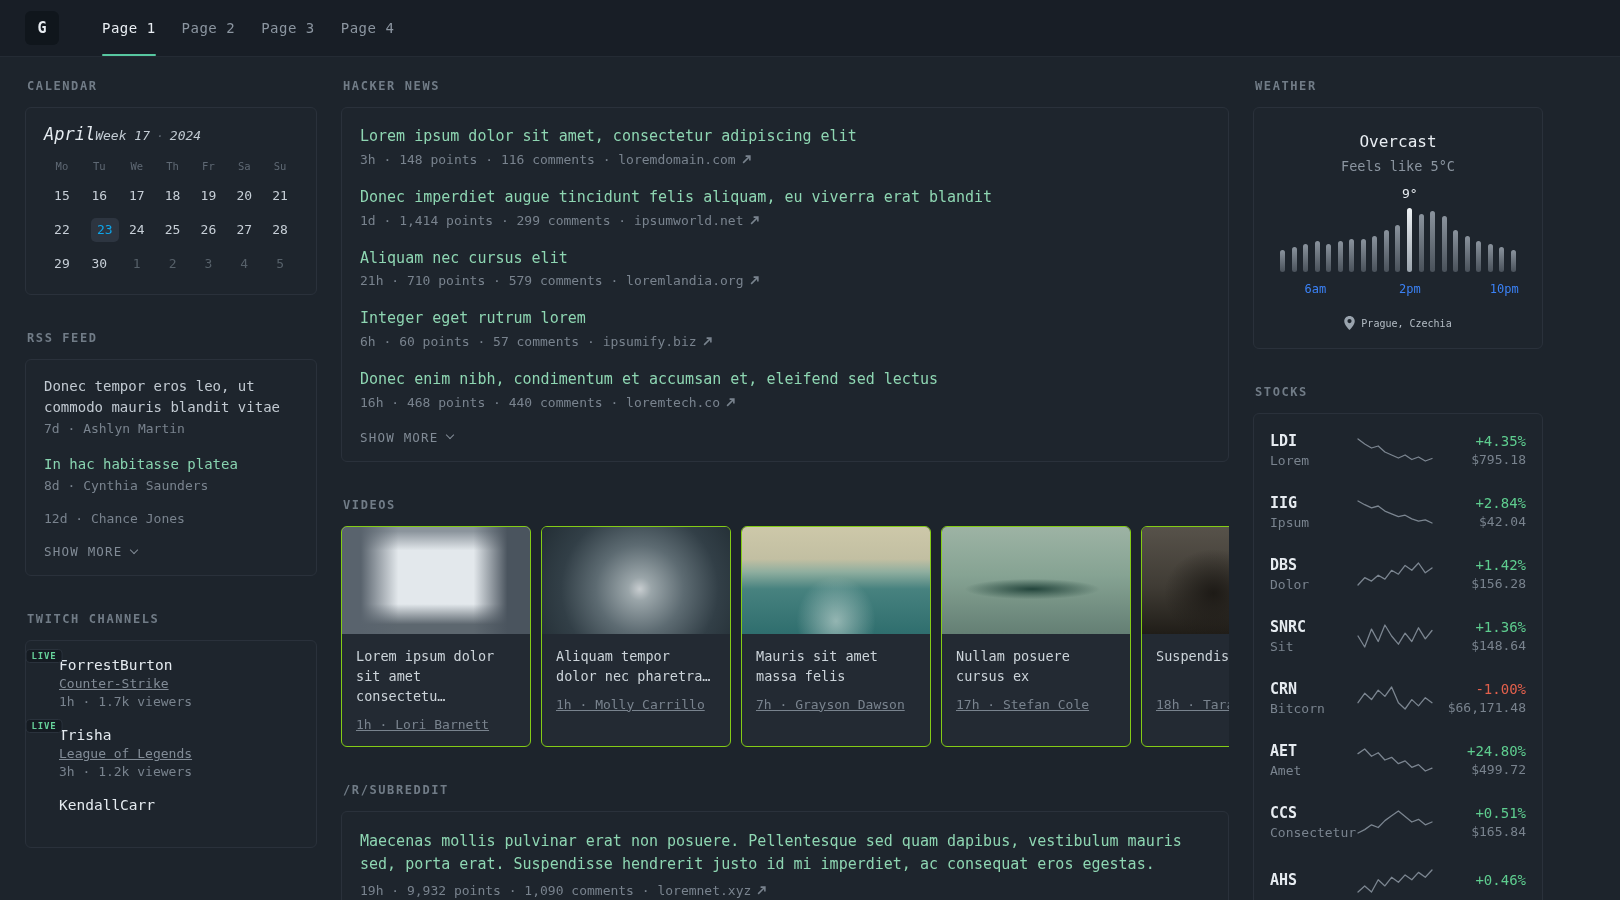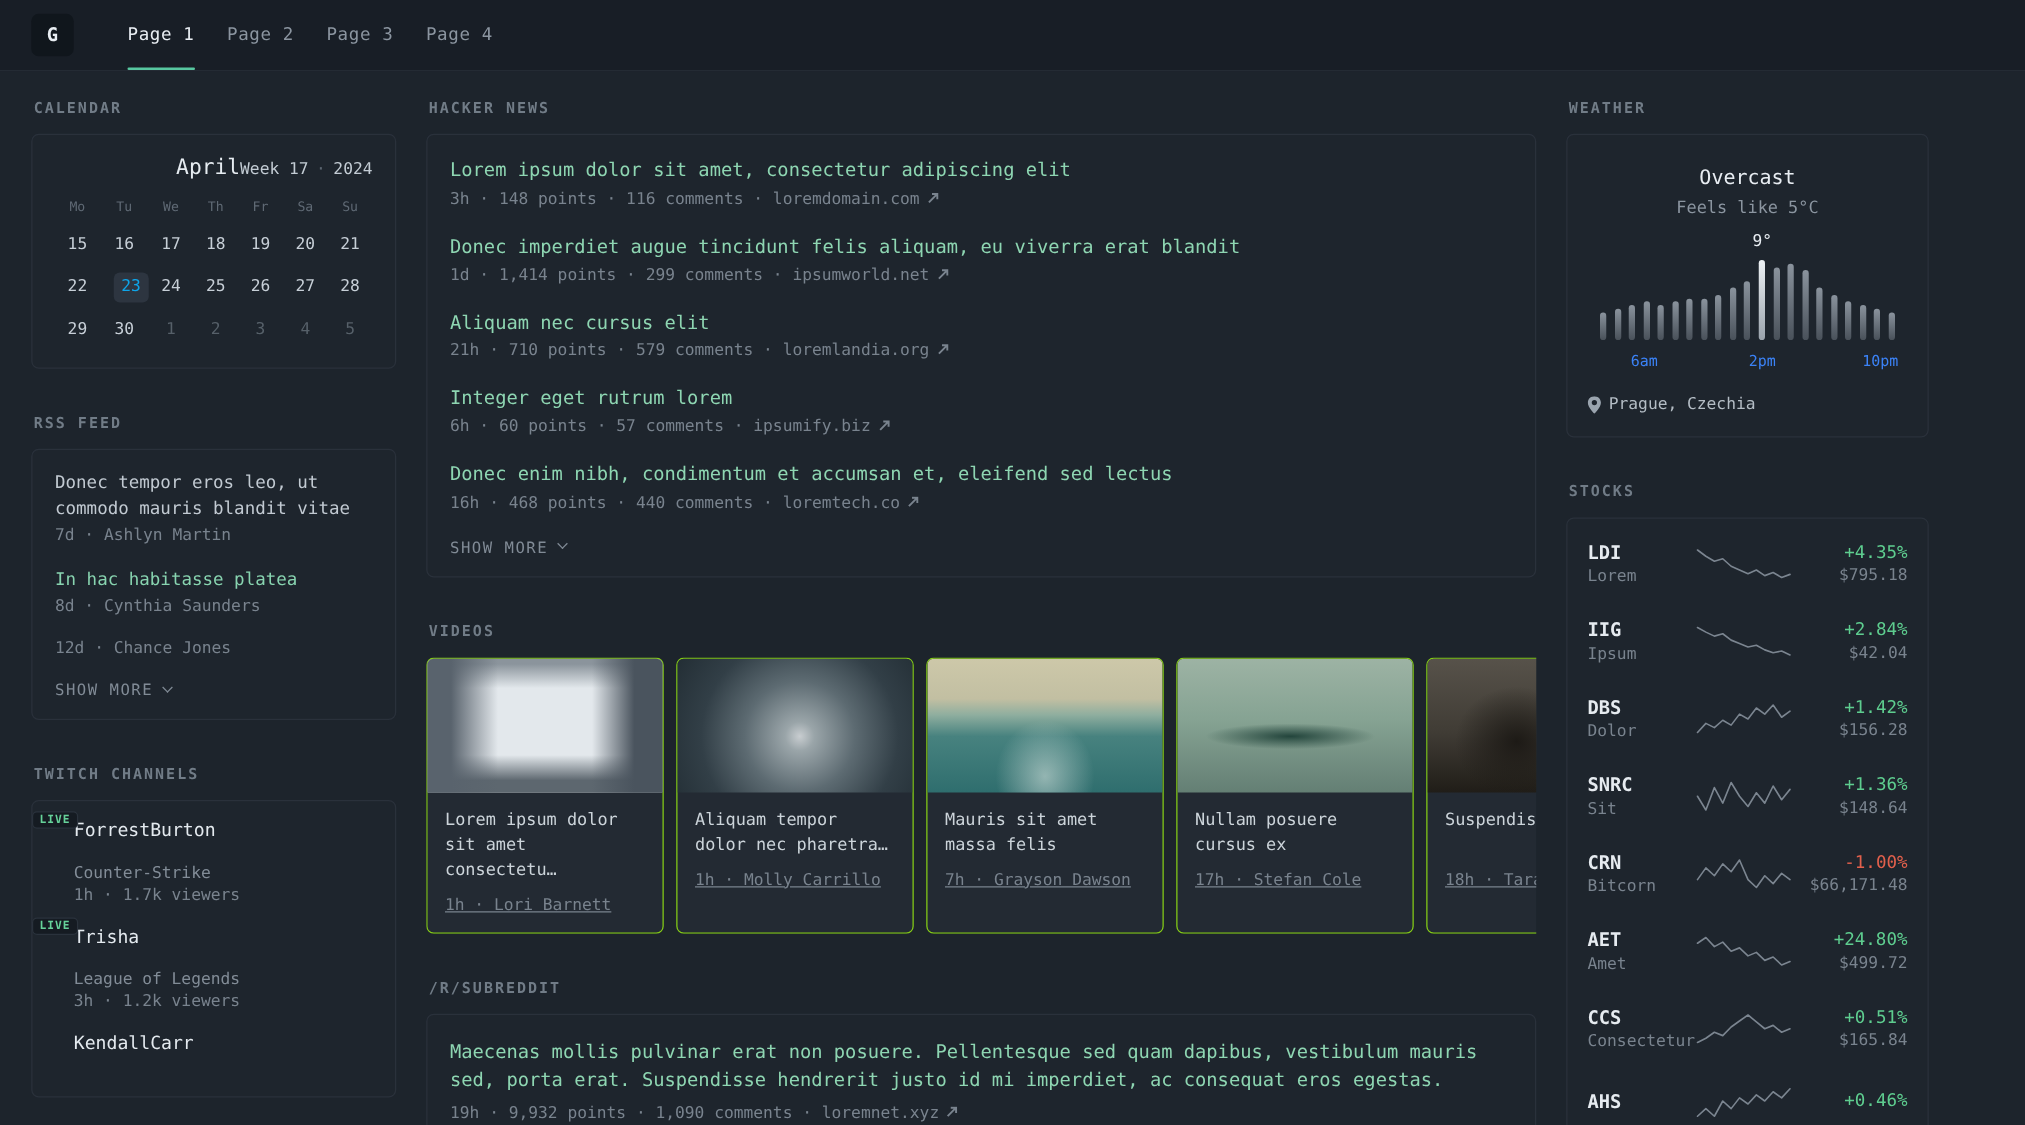--- a/index.html
+++ b/index.html
@@ -53,21 +53,21 @@
     font-size:12.5px; letter-spacing:1.2px; color:#818b96;
   }
   .chev {
     display:inline-block; width:6px; height:6px;
     border-right:1.5px solid currentColor; border-bottom:1.5px solid currentColor;
     transform:rotate(45deg); position:relative; top:-2px;
   }
 
   
   .calendar-card { padding:16px 18px 18px; }
-  .cal-top { display:flex; justify-content:flex-end; align-items:baseline; margin-bottom:16px; }
+  .cal-top { display:flex; justify-content:flex-start; align-items:baseline; margin-bottom:16px;font-style:italic; }
   .cal-month { font-size:17px; color:#e6ecf1; }
   .cal-week { font-size:13px; color:#c3ccd4; }
   .cal-week .dot { color:#5b6570; margin:0 6px; }
   .cal-grid { display:grid; grid-template-columns:repeat(7,1fr); row-gap:10px; text-align:center; }
   .cal-dow { font-size:10.5px; color:#5f6974; padding-bottom:2px; }
   .cal-day { font-size:13px; color:#c7cfd7; height:24px; line-height:24px; width:28px; margin:0 auto; }
   .cal-day.out { color:#566069; }
   .cal-day.sel { background:#2d3540; border-radius:5px; color:#0ea5e9;margin-left:11px; }
 
   
@@ -84,21 +84,21 @@
   .avatar { width:40px; height:40px; border-radius:50%; }
   .av-1 { background:radial-gradient(circle at 40% 35%, #8fa0a0 0%, #5a6a6d 35%, #333f44 75%); }
   .av-2 { background:radial-gradient(circle at 50% 38%, #cdbda9 0%, #8c7f73 22%, #474a54 60%, #2c313a 100%); }
   .av-3 { background:radial-gradient(circle at 50% 40%, #ded9d0 0%, #a7a59f 35%, #6d6f72 80%); }
   .live-badge {
     position:absolute; bottom:-6px; left:50%; transform:translateX(-50%);
     background:#151b22; color:#66d29a; font-size:9px; font-weight:700; letter-spacing:.8px;
     padding:1px 5px; border-radius:4px; border:1px solid #2a323c;
   }
   .tw-name { font-size:14.5px; color:#e4eaef; display:block; }
-  .tw-game { font-size:13px; color:#828c97; margin-top:18px; }
+  .tw-game { font-size:13px; color:#828c97; margin-top:3px;text-decoration:underline; }
   .tw-row .meta { margin-top:3px; }
 
   
   .hn-card { padding:18px 18px 16px; }
   .hn-item { margin-bottom:20px; }
   .hn-title { display:block; font-size:15px; line-height:1.45; color:#8ed6b2; }
   .hn-item .meta { margin-top:4px; }
 
   
   .videos-row { display:flex; gap:10px; overflow:hidden; }
@@ -136,22 +136,22 @@
   .w-feels { font-size:13.5px; color:#8b95a0; margin-top:7px; }
   .w-chart {
     position:relative; height:64px; margin:34px 10px 0;
     display:flex; align-items:flex-end; justify-content:space-between;
   }
   .wbar { width:5px; border-radius:3px; background:linear-gradient(180deg,#8a939d,#49515a); min-height:8px; }
   .wbar.hl { background:linear-gradient(180deg,#eef2f5,#9aa3ac); }
   .wtemp { position:absolute; top:-22px; transform:translateX(-50%); font-size:13px; color:#e8edf2; }
   .w-hours { position:relative; height:16px; margin:10px 10px 0; }
   .w-hours span { position:absolute; transform:translateX(-50%); font-size:12px; color:#3b82f6; }
-  .w-loc { margin-top:18px; display:flex; align-items:center; gap:6px;
-           font-size:13px; color:#b4bdc5; }
+  .w-loc { margin-top:18px; display:flex; align-items:center; justify-content:center; gap:6px;
+           font-size:10px; color:#b4bdc5; }
   .w-loc svg { flex:0 0 auto; }
 
   
   .stocks-card { padding:5px 16px; }
   .stock-row { display:flex; align-items:center; padding:13px 0; }
   .stock-left { width:86px; }
   .stock-sym { font-size:15px; font-weight:bold; color:#e6ebf0; }
   .stock-name { font-size:13px; color:#79838e; margin-top:3px; }
   .spark { flex:1; display:flex; justify-content:center; }
   .spark svg polyline { fill:none; stroke:#7b8590; stroke-width:1.3; stroke-linejoin:round; stroke-linecap:round; }

